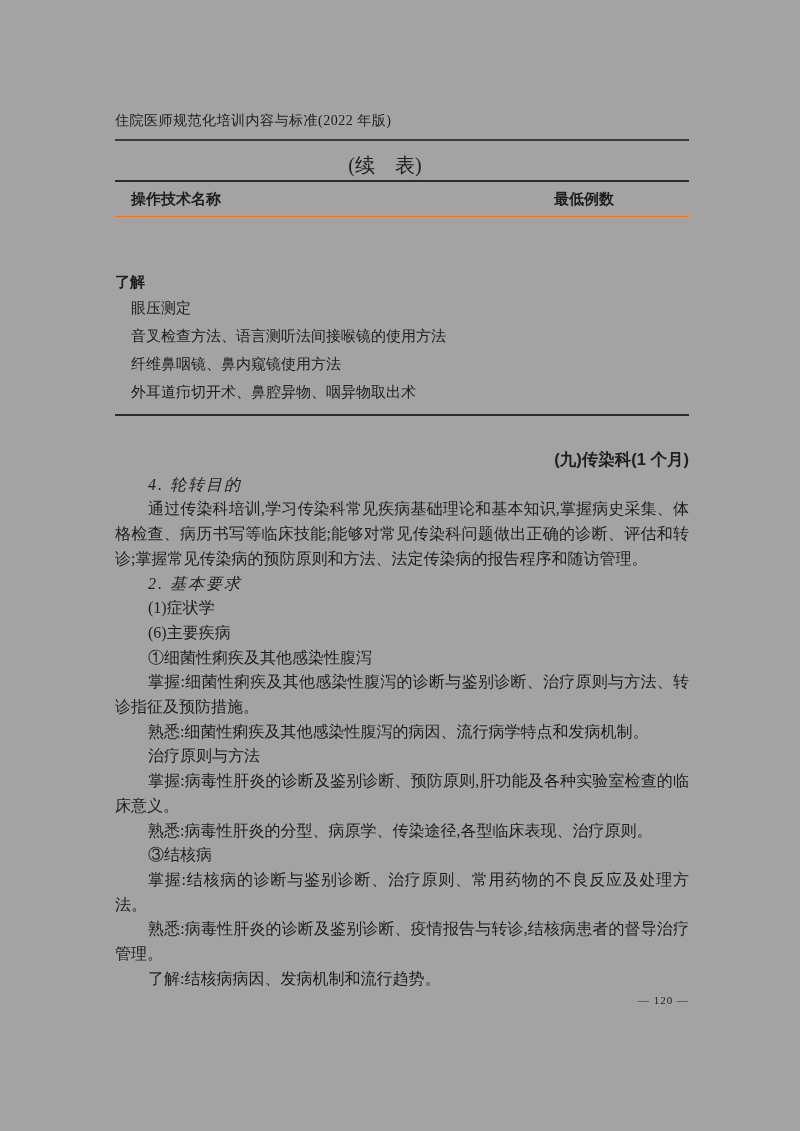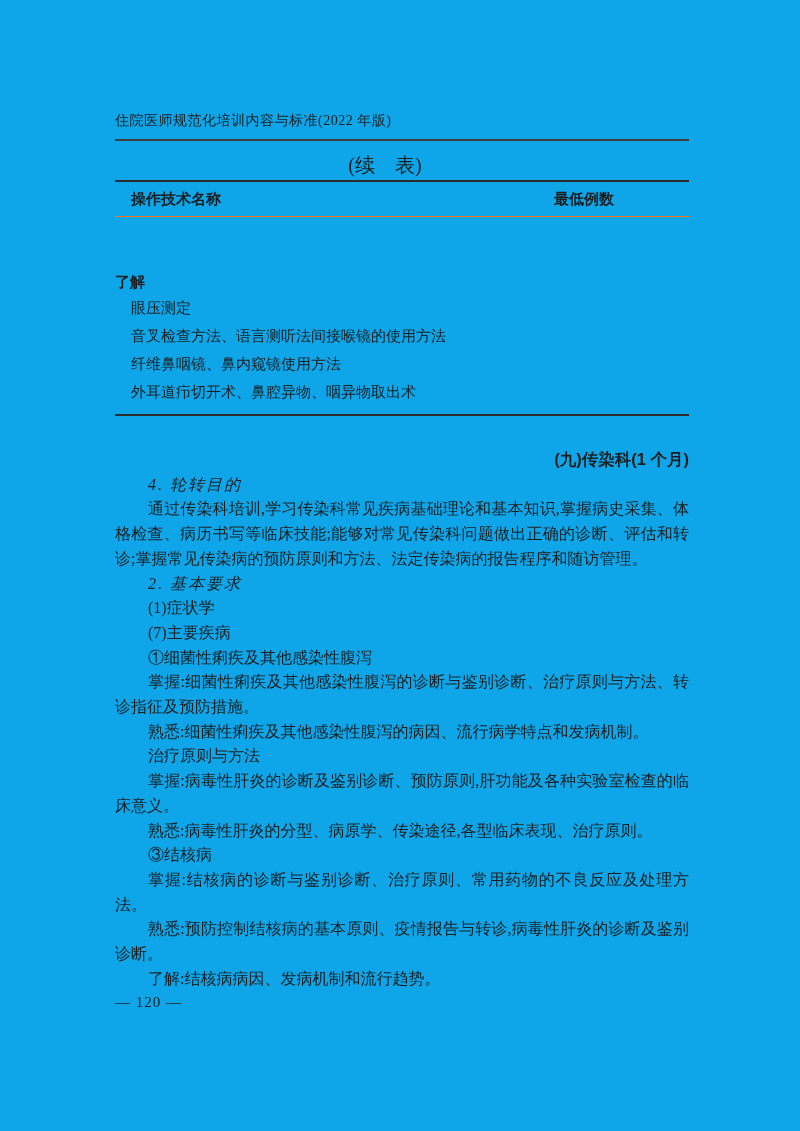--- a/index.html
+++ b/index.html
@@ -1,20 +1,20 @@
 <!DOCTYPE html>
 <html><head>
 <meta charset="utf-8">
 <style>
   html,body { margin:0; padding:0; background:#e8e8e8; }
   .page {
     position:relative;
     width:800px; height:1131px;
     margin:0 auto;
-    background:#0ea5e9;
+    background:#a3a3a3;
     color:#1d1d1d;
     font-family:"Liberation Serif","DejaVu Serif",serif;
     overflow:hidden;
   }
   .inner {
     position:absolute;
     left:115px; top:112px;
     width:574px;
   }
   .running-head {
@@ -74,22 +74,23 @@
     text-align:right;
     margin:2px 0 1px;
   }
   .content p.kai {
     font-style:italic;
     text-align:left;
     letter-spacing:2px;
   }
   .folio {
     margin-top:3px;
-    font-size:15px;
+    font-size:11px;
     letter-spacing:1px;
+    text-align:right;
   }
 </style>
 </head>
 <body>
 
 <div class="page">
   <div class="inner">
 
     <div class="running-head">住院医师规范化培训内容与标准(2022 年版)</div>
     <div class="head-rule"></div>
@@ -109,29 +110,29 @@
         <div class="t-row">外耳道疖切开术、鼻腔异物、咽异物取出术</div>
       </div>
     </div>
 
     <div class="content">
       <p class="h-bold">(九)传染科(1 个月)</p>
       <p class="kai">4. 轮转目的</p>
       <p>通过传染科培训,学习传染科常见疾病基础理论和基本知识,掌握病史采集、体格检查、病历书写等临床技能;能够对常见传染科问题做出正确的诊断、评估和转诊;掌握常见传染病的预防原则和方法、法定传染病的报告程序和随访管理。</p>
       <p class="kai">2. 基本要求</p>
       <p>(1)症状学</p>
-      <p>(7)主要疾病</p>
+      <p>(6)主要疾病</p>
       <p>①细菌性痢疾及其他感染性腹泻</p>
       <p>掌握:细菌性痢疾及其他感染性腹泻的诊断与鉴别诊断、治疗原则与方法、转诊指征及预防措施。</p>
       <p>熟悉:细菌性痢疾及其他感染性腹泻的病因、流行病学特点和发病机制。</p>
       <p>治疗原则与方法</p>
       <p>掌握:病毒性肝炎的诊断及鉴别诊断、预防原则,肝功能及各种实验室检查的临床意义。</p>
       <p>熟悉:病毒性肝炎的分型、病原学、传染途径,各型临床表现、治疗原则。</p>
       <p>③结核病</p>
       <p>掌握:结核病的诊断与鉴别诊断、治疗原则、常用药物的不良反应及处理方法。</p>
-      <p>熟悉:预防控制结核病的基本原则、疫情报告与转诊,病毒性肝炎的诊断及鉴别诊断。</p>
+      <p>熟悉:病毒性肝炎的诊断及鉴别诊断、疫情报告与转诊,结核病患者的督导治疗管理。</p>
       <p>了解:结核病病因、发病机制和流行趋势。</p>
     </div>
 
     <div class="folio">— 120 —</div>
 
   </div>
 </div>
 
 </body></html>

